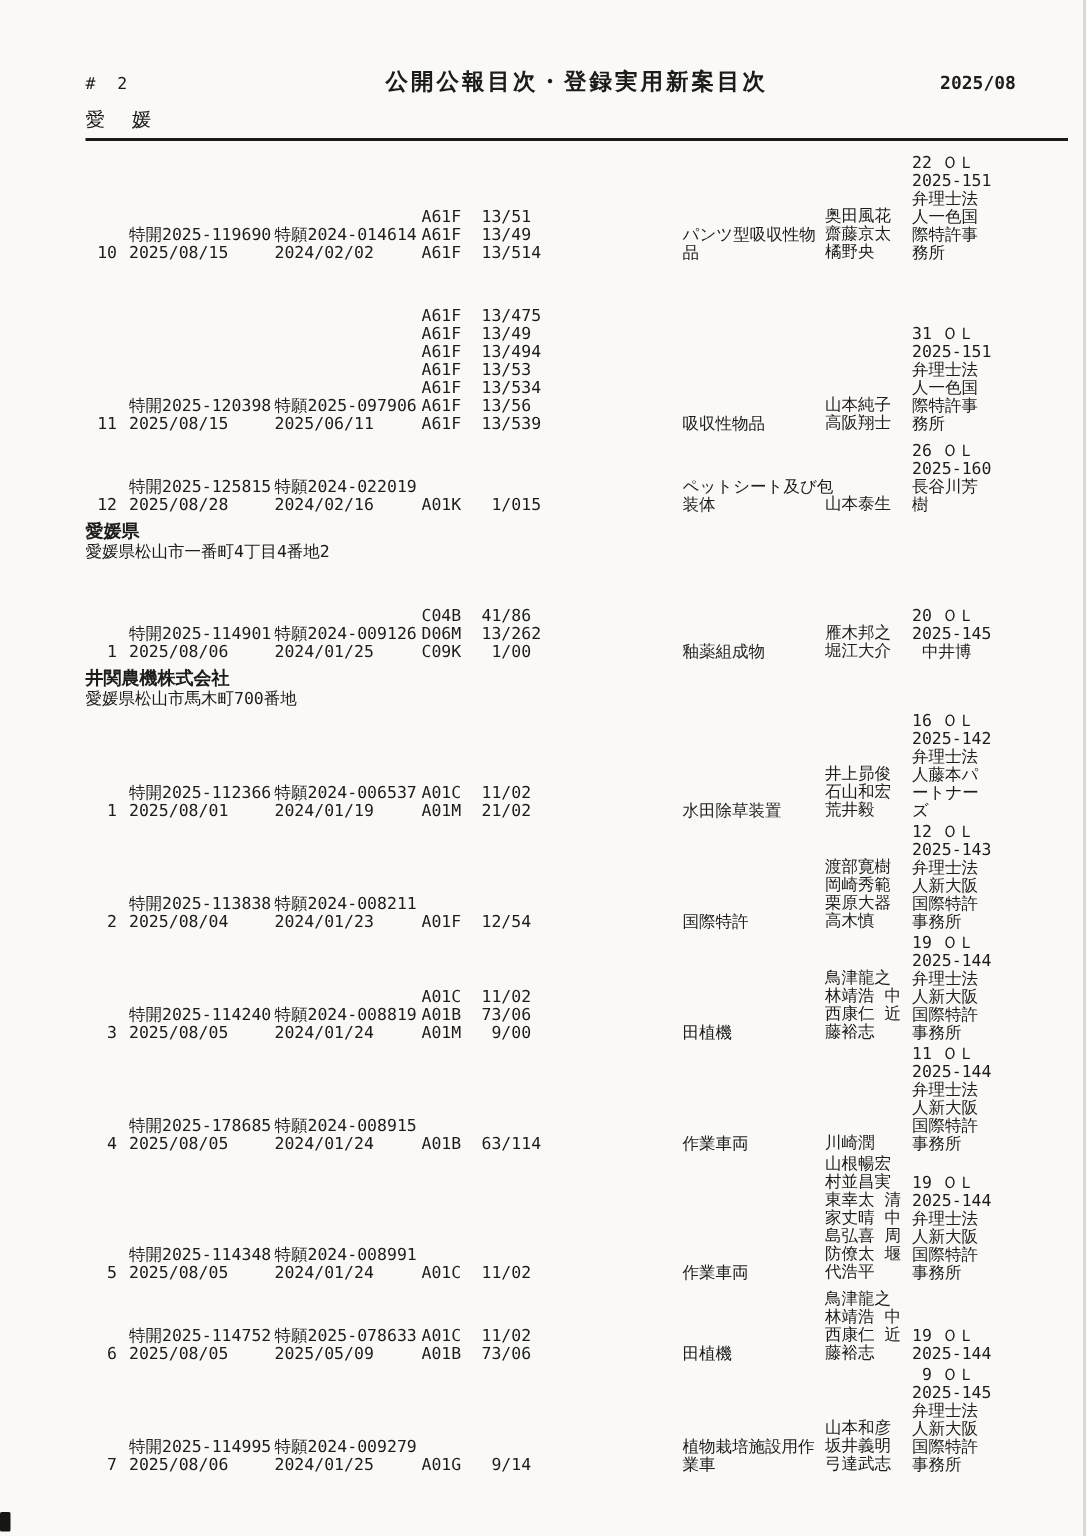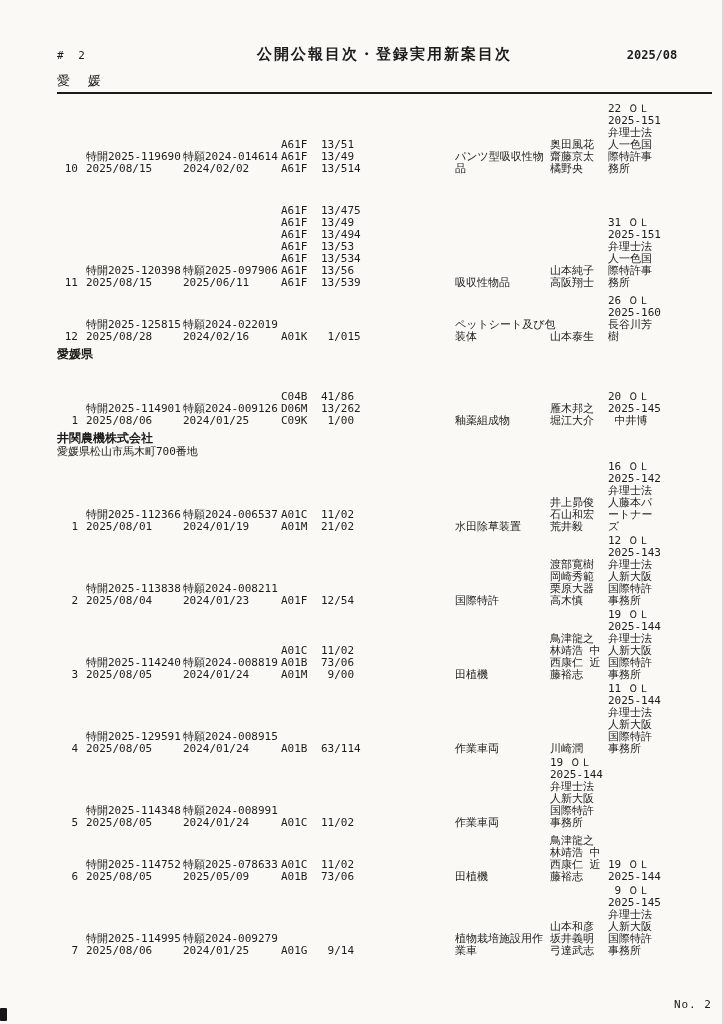--- a/index.html
+++ b/index.html
@@ -78,20 +78,21 @@
     <div class="col-ipc"><div class="ipc-line"><div class="ipc-code">A01K</div><div> 1/015</div></div></div>
     <div class="col-title"><div>ペットシート及び包</div><div>装体</div></div>
     <div class="col-inv"><div>山本泰生</div></div>
     <div class="col-right"><div>26 ＯＬ</div><div>2025-160</div><div>長谷川芳</div><div>樹</div></div>
   </div>
 </div>
   </div>
 
   <div>
     <div class="section-name">愛媛県</div>
+    <div class="section-address">愛媛県松山市一番町4丁目4番地2</div>
     <div>
   <div class="entry">
     <div class="col-no">1</div>
     <div class="col-pub"><div>特開2025-114901</div><div>2025/08/06</div></div>
     <div class="col-app"><div>特願2024-009126</div><div>2024/01/25</div></div>
     <div class="col-ipc"><div class="ipc-line"><div class="ipc-code">C04B</div><div>41/86</div></div><div class="ipc-line"><div class="ipc-code">D06M</div><div>13/262</div></div><div class="ipc-line"><div class="ipc-code">C09K</div><div> 1/00</div></div></div>
     <div class="col-title"><div>釉薬組成物</div></div>
     <div class="col-inv"><div>雁木邦之</div><div>堀江大介</div></div>
     <div class="col-right"><div>20 ＯＬ</div><div>2025-145</div><div> 中井博</div></div>
   </div>
@@ -127,34 +128,35 @@
     <div class="col-pub"><div>特開2025-114240</div><div>2025/08/05</div></div>
     <div class="col-app"><div>特願2024-008819</div><div>2024/01/24</div></div>
     <div class="col-ipc"><div class="ipc-line"><div class="ipc-code">A01C</div><div>11/02</div></div><div class="ipc-line"><div class="ipc-code">A01B</div><div>73/06</div></div><div class="ipc-line"><div class="ipc-code">A01M</div><div> 9/00</div></div></div>
     <div class="col-title"><div>田植機</div></div>
     <div class="col-inv"><div>鳥津龍之</div><div>林靖浩 中</div><div>西康仁 近</div><div>藤裕志</div></div>
     <div class="col-right"><div>19 ＯＬ</div><div>2025-144</div><div>弁理士法</div><div>人新大阪</div><div>国際特許</div><div>事務所</div></div>
   </div>
 
   <div class="entry">
     <div class="col-no">4</div>
-    <div class="col-pub"><div>特開2025-129591</div><div>2025/08/05</div></div>
+    <div class="col-pub"><div>特開2025-178685</div><div>2025/08/05</div></div>
     <div class="col-app"><div>特願2024-008915</div><div>2024/01/24</div></div>
     <div class="col-ipc"><div class="ipc-line"><div class="ipc-code">A01B</div><div>63/114</div></div></div>
     <div class="col-title"><div>作業車両</div></div>
     <div class="col-inv"><div>川崎潤</div></div>
     <div class="col-right"><div>11 ＯＬ</div><div>2025-144</div><div>弁理士法</div><div>人新大阪</div><div>国際特許</div><div>事務所</div></div>
   </div>
 
   <div class="entry">
     <div class="col-no">5</div>
     <div class="col-pub"><div>特開2025-114348</div><div>2025/08/05</div></div>
     <div class="col-app"><div>特願2024-008991</div><div>2024/01/24</div></div>
     <div class="col-ipc"><div class="ipc-line"><div class="ipc-code">A01C</div><div>11/02</div></div></div>
     <div class="col-title"><div>作業車両</div></div>
+    <div class="col-inv"><div>山根暢宏</div><div>村並昌実</div><div>東幸太 清</div><div>家丈晴 中</div><div>島弘喜 周</div><div>防僚太 堰</div><div>代浩平</div></div>
     <div class="col-right"><div>19 ＯＬ</div><div>2025-144</div><div>弁理士法</div><div>人新大阪</div><div>国際特許</div><div>事務所</div></div>
   </div>
 
   <div class="entry">
     <div class="col-no">6</div>
     <div class="col-pub"><div>特開2025-114752</div><div>2025/08/05</div></div>
     <div class="col-app"><div>特願2025-078633</div><div>2025/05/09</div></div>
     <div class="col-ipc"><div class="ipc-line"><div class="ipc-code">A01C</div><div>11/02</div></div><div class="ipc-line"><div class="ipc-code">A01B</div><div>73/06</div></div></div>
     <div class="col-title"><div>田植機</div></div>
     <div class="col-inv"><div>鳥津龍之</div><div>林靖浩 中</div><div>西康仁 近</div><div>藤裕志</div></div>

